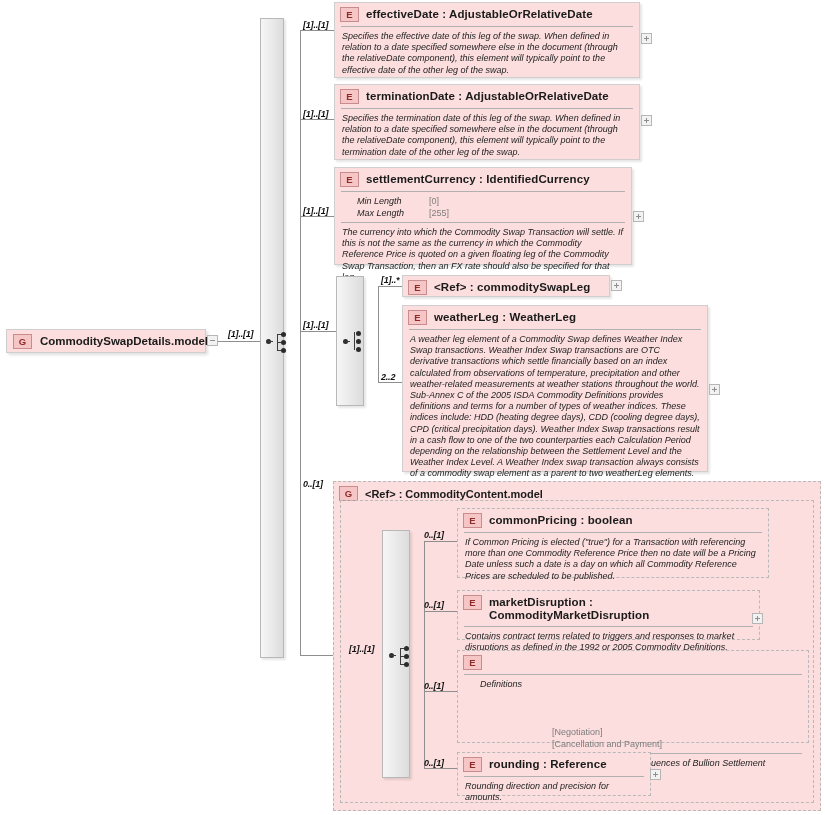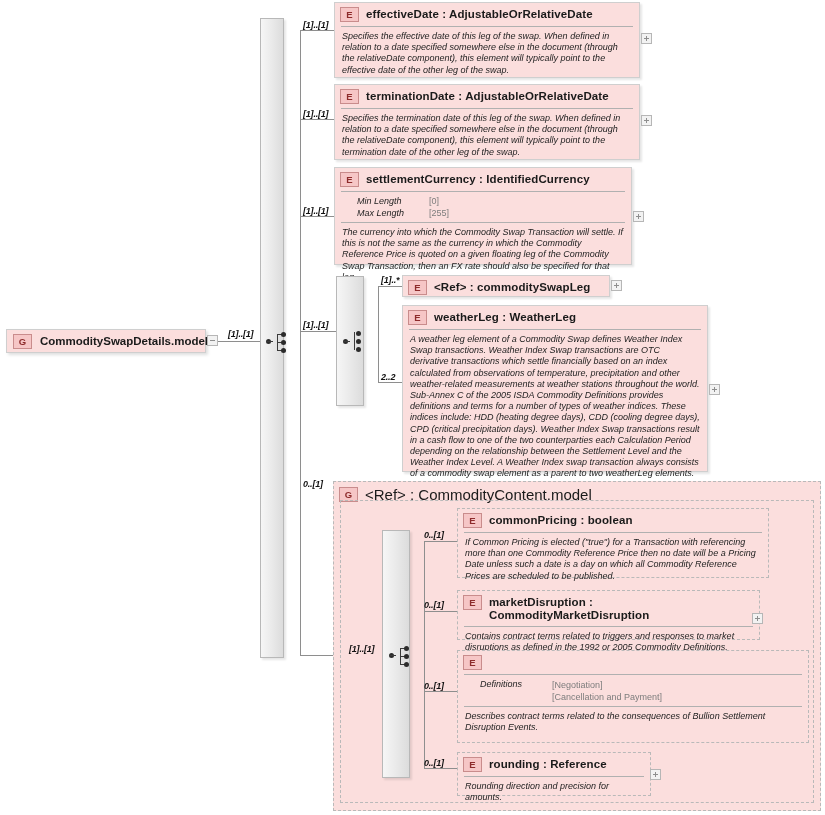--- a/index.html
+++ b/index.html
@@ -50,21 +50,21 @@
     line-height:11.2px;
     padding:4px 7px 5px 7px;
   }
   .facets{
     font-size:9px;color:#232323;padding:4px 7px 3px 22px;
     line-height:11.5px;
   }
   .facets .row{display:flex;}
   .facets .fname{font-style:italic;width:72px;flex:0 0 72px;}
   .facets .fval{color:#7d7d7d;font-style:normal;}
-  .facets .fval.stack{line-height:12px;}
+  .facets .fval.stack{line-height:12px;margin-top:47px;}
 
   
   .plus{
     position:absolute;
     width:11px;height:11px;
     box-sizing:border-box;
     border:1px solid #b6b6b6;
     background:#f2f2f2;
   }
   .plus:before,.plus:after{
@@ -126,21 +126,21 @@
   
   .groupbox{
     position:absolute;box-sizing:border-box;
     background:#fbdedd;
     border:1px dashed #b9b9b9;
   }
   .groupbox .ghdr{
     position:absolute;left:5px;top:4px;
     display:flex;align-items:center;gap:7px;
   }
-  .groupbox .ghdr .title{font-size:15px;font-weight:normal;color:#1a1a1a;}
+  .groupbox .ghdr .title{font-size:11px;font-weight:bold;color:#1a1a1a;}
 
   
   .rootnode{
     position:absolute;box-sizing:border-box;
     background:#fbdedd;border:1px solid #cfcfcf;
     box-shadow:2px 2px 3px rgba(0,0,0,0.13);
     display:flex;align-items:center;gap:8px;
     padding-left:6px;
   }
   .rootnode .title{font-size:11.5px;font-weight:bold;color:#1a1a1a;}

